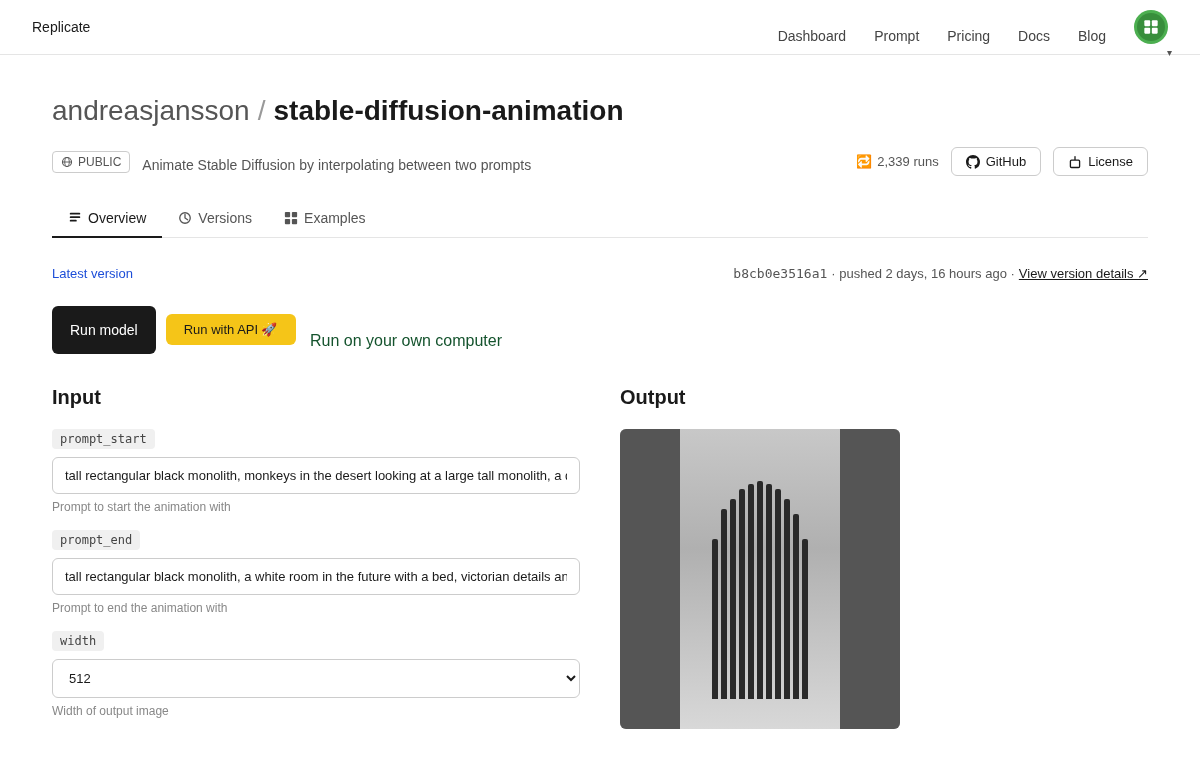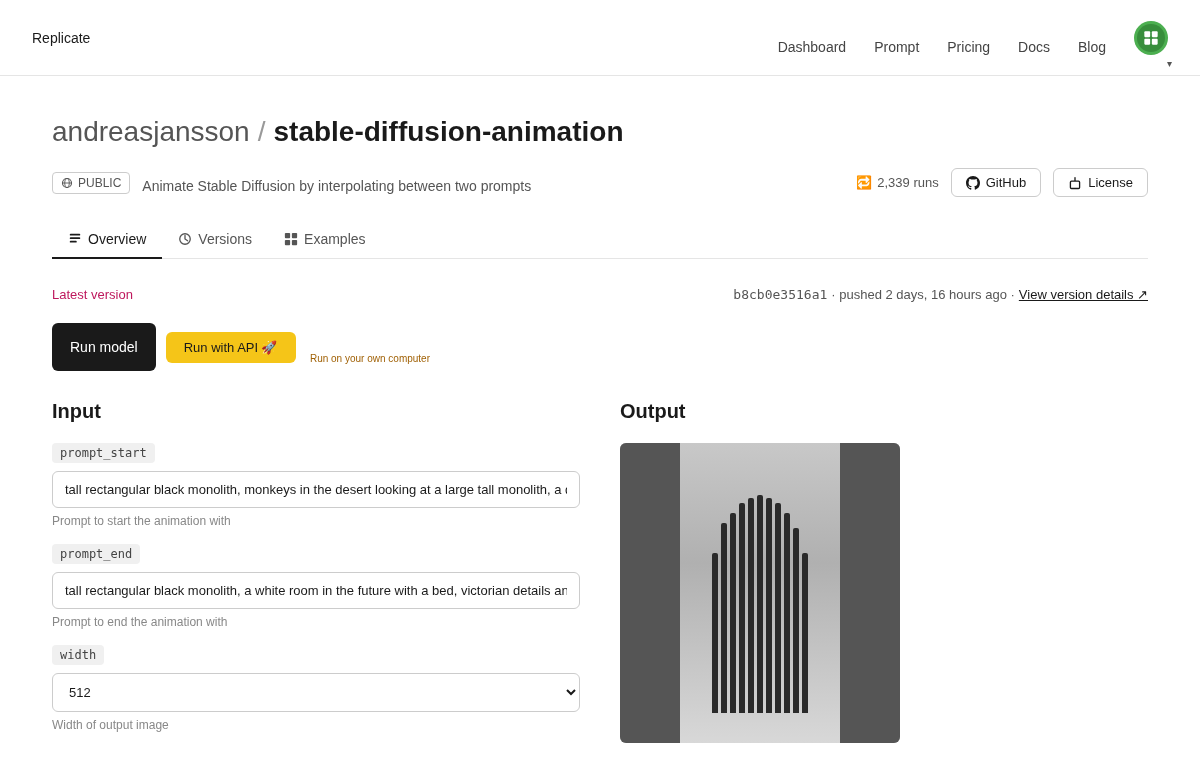--- a/index.html
+++ b/index.html
@@ -1,19 +1,19 @@
 <!DOCTYPE html>
 <html><head>
   <meta charset="utf-8">
   <style>
     * { box-sizing: border-box; margin: 0; padding: 0; }
     body { font-family: -apple-system, BlinkMacSystemFont, 'Segoe UI', sans-serif; background: #fff; color: #1a1a1a; font-size: 14px; }
 
     
-    nav { display: flex; align-items: center; justify-content: space-between; padding: 16px 32px; height: 76px; border-bottom: 1px solid #e5e5e5; }
+    nav { display: flex; align-items: center; justify-content: space-between; padding: 16px 32px; height: 55px; border-bottom: 1px solid #e5e5e5; }
     .nav-links { display: flex; align-items: flex-end; gap: 28px; }
     .nav-link { color: #444; font-size: 14px; cursor: pointer; text-decoration: none; }
     .nav-avatar { width: 34px; height: 34px; border-radius: 50%; background: #4caf50; display: flex; align-items: center; justify-content: center; cursor: pointer; position: relative; }
     .nav-avatar-inner { width: 28px; height: 28px; border-radius: 50%; background: #388e3c; display: flex; align-items: center; justify-content: center; }
     .nav-avatar svg { width: 20px; height: 20px; }
     .nav-avatar-chevron { font-size: 10px; color: #555; position: absolute; bottom: -14px; right: -4px; }
 
     
     main { max-width: 1160px; margin: 0 auto; padding: 40px 32px 0; }
 
@@ -34,30 +34,30 @@
     .btn-outline { display: flex; align-items: center; gap: 6px; border: 1px solid #ccc; border-radius: 6px; padding: 6px 14px; font-size: 13px; cursor: pointer; background: #fff; color: #1a1a1a; }
 
     
     .tabs { display: flex; gap: 0; border-bottom: 1px solid #e5e5e5; margin-bottom: 28px; }
     .tab { display: flex; align-items: center; gap: 6px; padding: 10px 16px; font-size: 14px; color: #555; cursor: pointer; border-bottom: 2px solid transparent; margin-bottom: -1px; }
     .tab.active { color: #1a1a1a; border-bottom: 2px solid #1a1a1a; font-weight: 400; }
     .tab svg { width: 14px; height: 14px; }
 
     
     .version-row { display: flex; align-items: center; justify-content: space-between; margin-bottom: 20px; }
-    .version-label { font-size: 13px; color: #be185d; }
+    .version-label { font-size: 13px; color: #1d4ed8; }
     .version-info { font-size: 13px; color: #555; display: flex; align-items: center; gap: 4px; }
     .version-hash { font-family: monospace; }
     .version-link { color: #1a1a1a; font-weight: 500; text-decoration: underline; cursor: pointer; display: flex; align-items: center; gap: 3px; }
 
     
     .action-btns { display: flex; align-items: center; gap: 10px; margin-bottom: 28px; }
     .btn-black { background: #1a1a1a; color: #fff; border: none; border-radius: 6px; padding: 16px 18px; font-size: 14px; cursor: pointer; font-weight: 500; }
     .btn-yellow { background: #f5c518; color: #1a1a1a; border: none; border-radius: 6px; padding: 8px 18px; font-size: 13px; cursor: pointer; font-weight: 500; display: flex; align-items: center; gap: 5px; }
-    .btn-text { background: none; border: none; color: #a16207; font-size: 10px; cursor: pointer; padding: 8px 4px; margin-top: 23px; }
+    .btn-text { background: none; border: none; color: #14532d; font-size: 16px; cursor: pointer; padding: 8px 4px; margin-top: 23px; }
 
     
     .two-col { display: grid; grid-template-columns: 1fr 1fr; gap: 40px; }
 
     
     .section-title { font-size: 20px; font-weight: 600; margin-bottom: 20px; }
     .field-label { display: inline-block; background: #f0f0f0; border-radius: 4px; padding: 3px 8px; font-size: 12px; font-family: monospace; color: #444; margin-bottom: 8px; }
     .field-input { width: 100%; border: 1px solid #ccc; border-radius: 6px; padding: 10px 12px; font-size: 13px; color: #1a1a1a; outline: none; resize: none; }
     .field-hint { font-size: 12px; color: #888; margin-top: 6px; margin-bottom: 16px; }
     .field-select { width: 100%; border: 1px solid #ccc; border-radius: 6px; padding: 10px 12px; font-size: 13px; color: #1a1a1a; outline: none; background: #fff; appearance: auto; }

